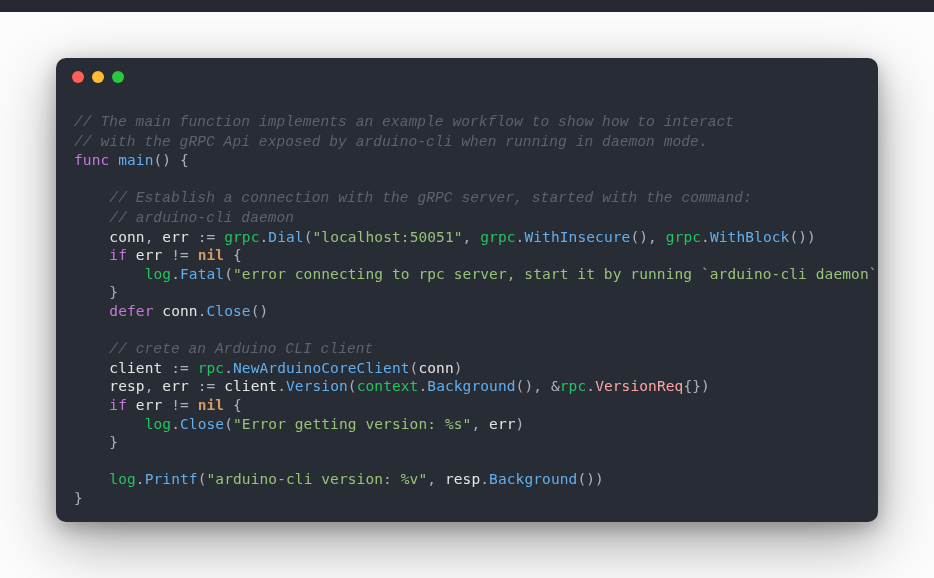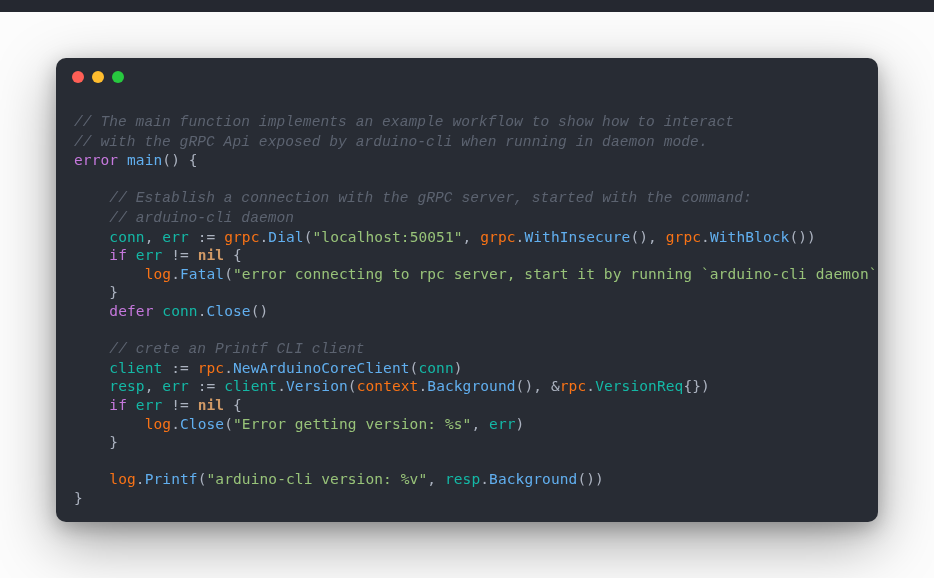--- a/index.html
+++ b/index.html
@@ -44,53 +44,53 @@
   .code {
     padding: 16px 18px 18px 18px;
     font-size: 14.5px;
     line-height: 18.6px;
     color: #abb2bf;
     white-space: pre;
     letter-spacing: 0.1px;
   }
   .cmt  { color: #5c6370; font-style: italic; font-family: Liberation Mono, monospace; }
   .kw   { color: #c678dd; }
-  .id   { color: #14b8a6; }
+  .id   { color: #fca5a5; }
   .fn   { color: #61afef; text-align: right; }
-  .ns   { color: #f97316; }
+  .ns   { color: #22c55e; }
   .str  { color: #98c379; }
   .pun  { color: #abb2bf; }
   .nil  { color: #d19a66; font-weight: bold; }
-  .var  { color: #14b8a6; }
+  .var  { color: #e5e5e5; }
 </style>
 </head>
 <body>
 
 <div class="topbar"></div>
 
 <div class="window">
   <div class="titlebar">
     <div class="dot red"></div>
     <div class="dot yellow"></div>
     <div class="dot green"></div>
   </div>
 
   <div class="code"><span class="cmt">// The main function implements an example workflow to show how to interact</span>
 <span class="cmt">// with the gRPC Api exposed by arduino-cli when running in daemon mode.</span>
-<span class="kw">error</span><span> </span><span class="fn">main</span><span class="pun">()</span><span class="pun"> {</span>
+<span class="kw">func</span><span> </span><span class="fn">main</span><span class="pun">()</span><span class="pun"> {</span>
 
     <span class="cmt">// Establish a connection with the gRPC server, started with the command:</span>
     <span class="cmt">// arduino-cli daemon</span>
     <span class="var">conn</span><span class="pun">, </span><span class="var">err</span><span class="pun"> := </span><span class="ns">grpc</span><span class="pun">.</span><span class="fn">Dial</span><span class="pun">(</span><span class="str">"localhost:50051"</span><span class="pun">, </span><span class="ns">grpc</span><span class="pun">.</span><span class="fn">WithInsecure</span><span class="pun">()</span><span class="pun">, </span><span class="ns">grpc</span><span class="pun">.</span><span class="fn">WithBlock</span><span class="pun">()</span><span class="pun">)</span>
     <span class="kw">if</span><span> </span><span class="var">err</span><span class="pun"> != </span><span class="nil">nil</span><span class="pun"> {</span>
         <span class="ns">log</span><span class="pun">.</span><span class="fn">Fatal</span><span class="pun">(</span><span class="str">"error connecting to rpc server, start it by running `arduino-cli daemon`"</span>
     <span class="pun">}</span>
     <span class="kw">defer</span><span> </span><span class="var">conn</span><span class="pun">.</span><span class="fn">Close</span><span class="pun">()</span>
 
-    <span class="cmt">// crete an Printf CLI client</span>
+    <span class="cmt">// crete an Arduino CLI client</span>
     <span class="var">client</span><span class="pun"> := </span><span class="ns">rpc</span><span class="pun">.</span><span class="fn">NewArduinoCoreClient</span><span class="pun">(</span><span class="var">conn</span><span class="pun">)</span>
     <span class="var">resp</span><span class="pun">, </span><span class="var">err</span><span class="pun"> := </span><span class="var">client</span><span class="pun">.</span><span class="fn">Version</span><span class="pun">(</span><span class="ns">context</span><span class="pun">.</span><span class="fn">Background</span><span class="pun">()</span><span class="pun">, &amp;</span><span class="ns">rpc</span><span class="pun">.</span><span class="id">VersionReq</span><span class="pun">{}</span><span class="pun">)</span>
     <span class="kw">if</span><span> </span><span class="var">err</span><span class="pun"> != </span><span class="nil">nil</span><span class="pun"> {</span>
         <span class="ns">log</span><span class="pun">.</span><span class="fn">Close</span><span class="pun">(</span><span class="str">"Error getting version: %s"</span><span class="pun">, </span><span class="var">err</span><span class="pun">)</span>
     <span class="pun">}</span>
 
     <span class="ns">log</span><span class="pun">.</span><span class="fn">Printf</span><span class="pun">(</span><span class="str">"arduino-cli version: %v"</span><span class="pun">, </span><span class="var">resp</span><span class="pun">.</span><span class="fn">Background</span><span class="pun">()</span><span class="pun">)</span>
 <span class="pun">}</span></div>
 </div>
 

